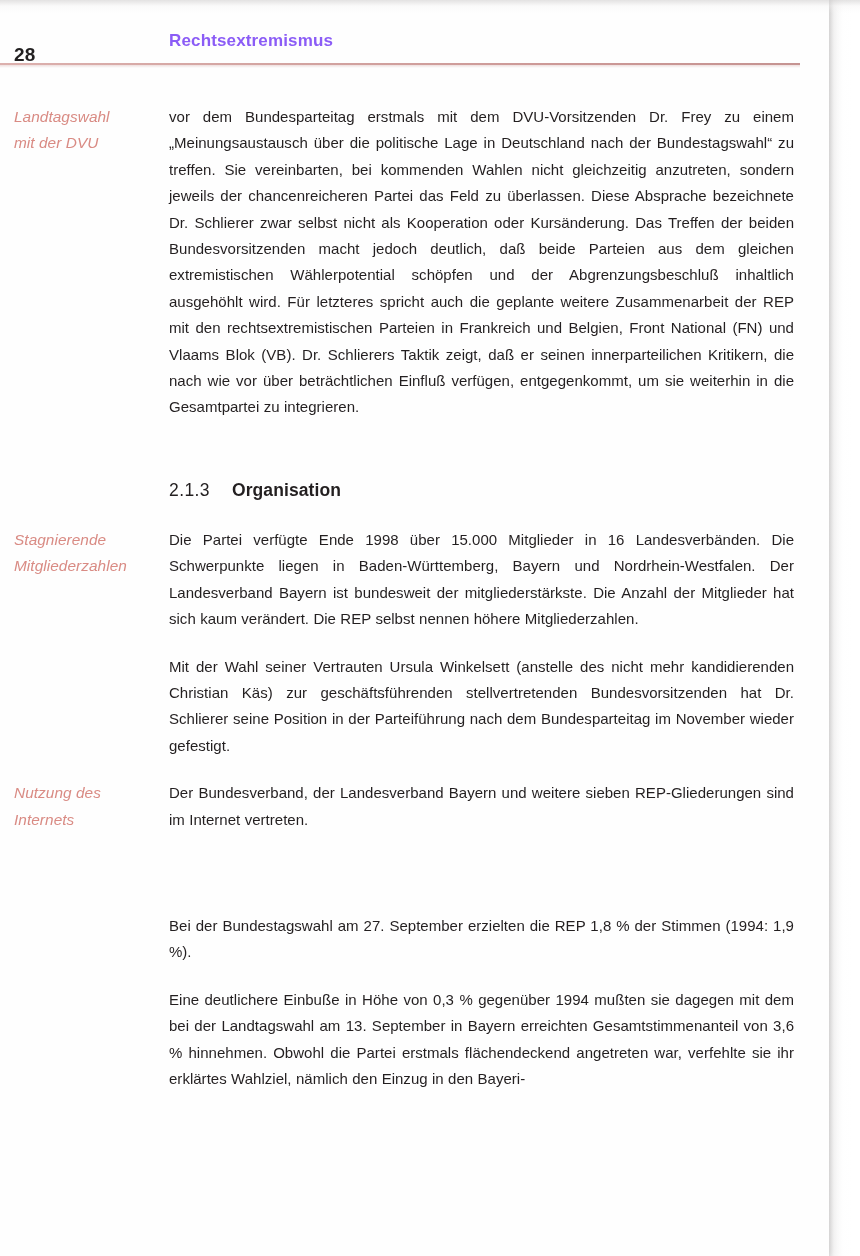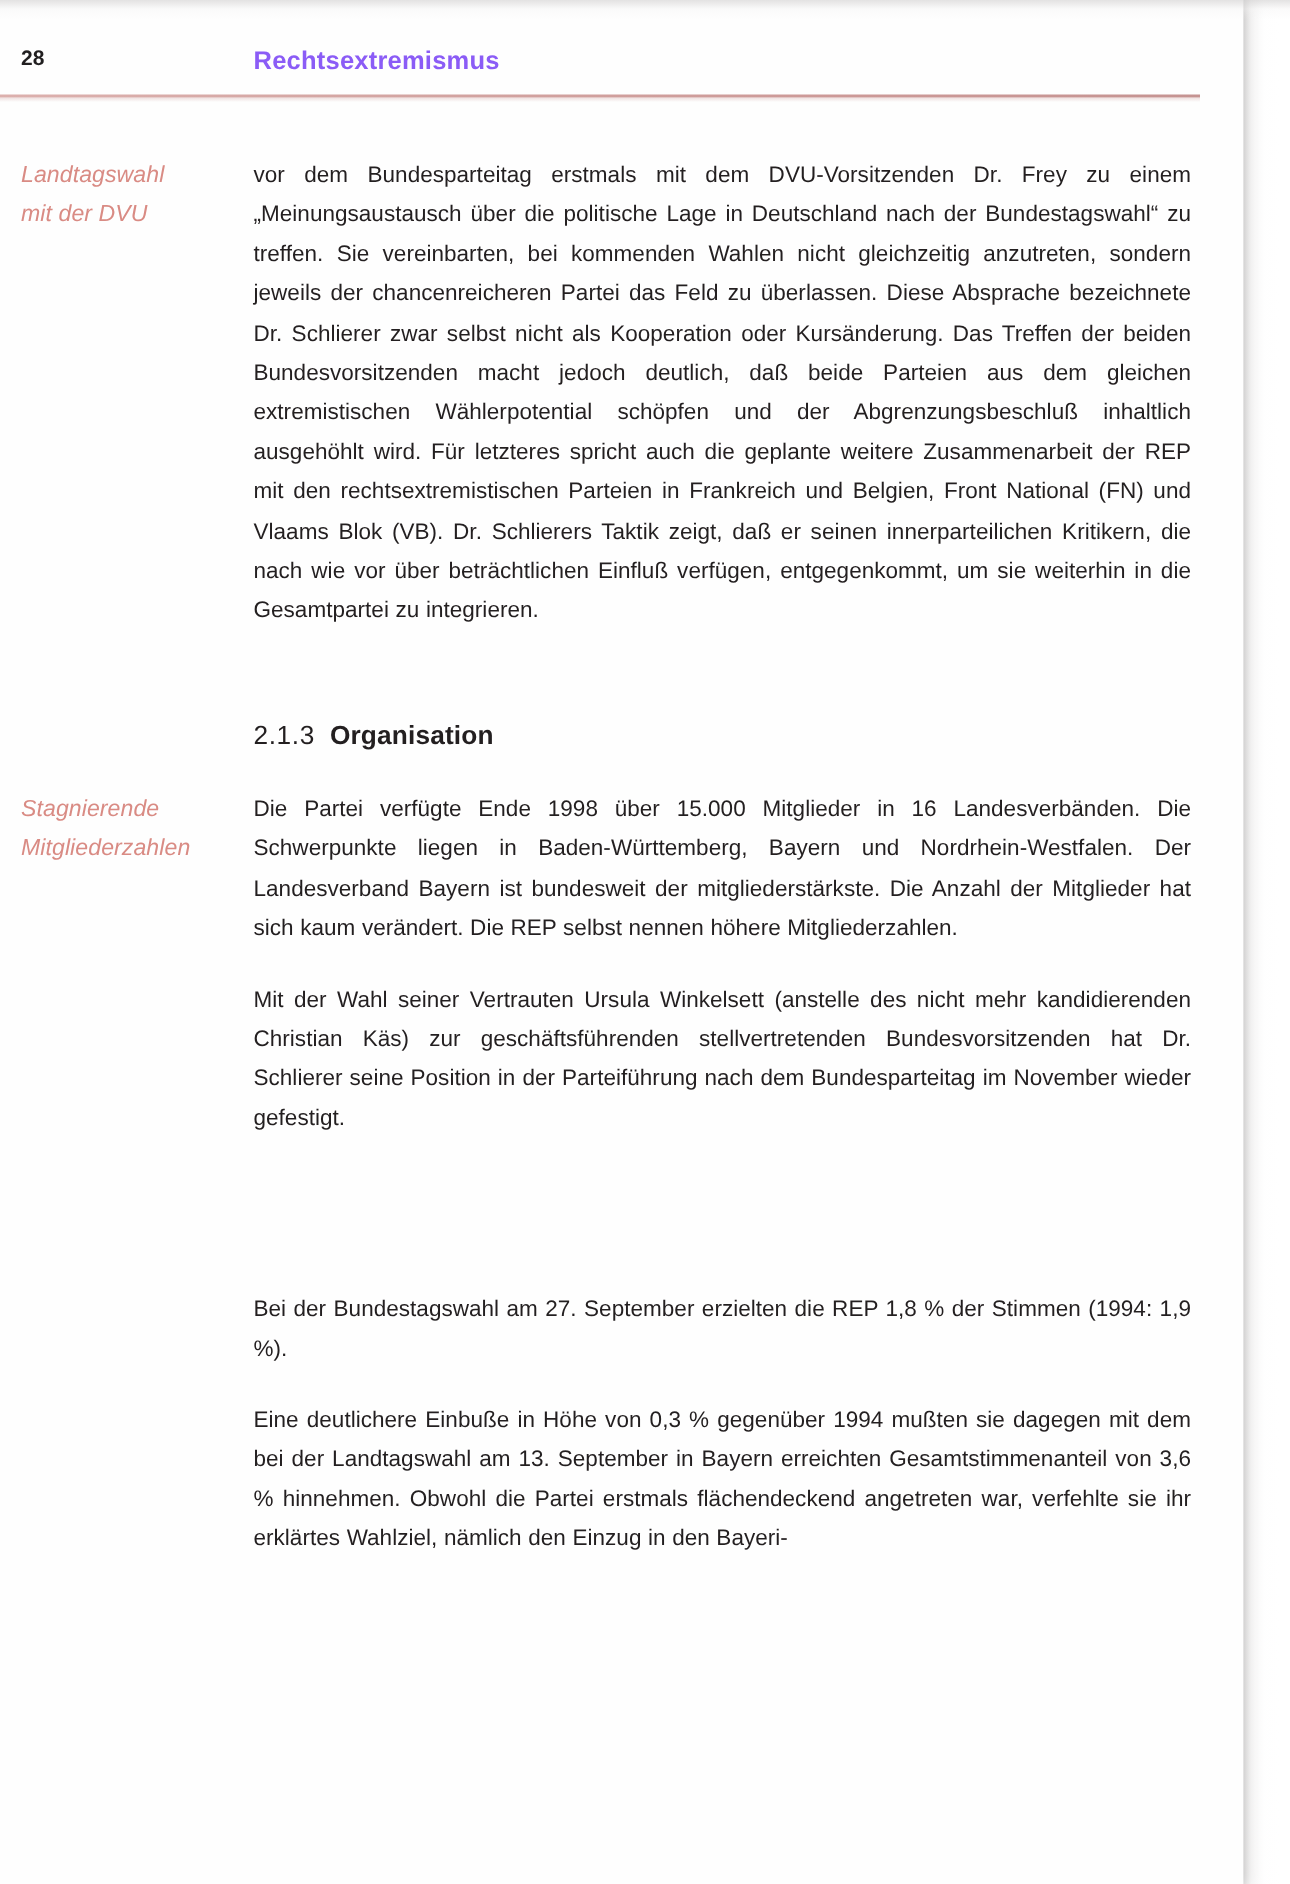--- a/index.html
+++ b/index.html
@@ -56,22 +56,22 @@
   .header {
     position: absolute;
     left: 0;
     top: 30px;
     width: 798px;
     height: 34px;
   }
   .folio {
     position: absolute;
     left: 14px;
-    top: 0;
-    font-size: 14px;
+    top: 14px;
+    font-size: 19px;
     font-weight: bold;
     color: #211f20;
     letter-spacing: 0.1px;
   }
   .running-title {
     position: absolute;
     left: 169px;
     top: 1px;
     font-size: 17px;
     font-weight: bold;
@@ -150,21 +150,21 @@
     font-size: 17.5px;
     line-height: 26px;
     color: #231f20;
   }
   .heading .num {
     font-weight: normal;
     letter-spacing: 0.4px;
   }
   .heading .title {
     font-weight: bold;
-    margin-left: 10px;
+    margin-left: 22px;
     letter-spacing: 0.1px;
   }
 
   .gap-heading-top   { height: 56px; }
   .gap-heading-bot   { height: 24px; }
   .gap-block         { height: 21px; }
 </style>
 </head>
 <body>
 
@@ -205,20 +205,29 @@
         <div>Mitgliederzahlen</div>
       </div>
       <div class="body last-line-natural">
         <p class="para">Die Partei verfügte Ende 1998 über 15.000 Mitglieder in 16 Landesverbänden. Die Schwerpunkte liegen in Baden-Württemberg, Bayern und Nordrhein-Westfalen. Der Landesverband Bayern ist bundesweit der mitgliederstärkste. Die Anzahl der Mitglieder hat sich kaum verändert. Die REP selbst nennen höhere Mitgliederzahlen.</p>
         <p class="para">Mit der Wahl seiner Vertrauten Ursula Winkelsett (anstelle des nicht mehr kandidierenden Christian Käs) zur geschäftsführenden stellvertretenden Bundesvorsitzenden hat Dr. Schlierer seine Position in der Partei­führung nach dem Bundesparteitag im November wieder gefestigt.</p>
       </div>
     </div>
 
     <div class="gap-block"></div>
 
+    <div class="block">
+      <div class="marginalia">
+        <div>Nutzung des</div>
+        <div>Internets</div>
+      </div>
+      <div class="body last-line-natural">
+        <p class="para">Der Bundesverband, der Landesverband Bayern und weitere sieben REP-Gliederungen sind im Internet vertreten.</p>
+      </div>
+    </div>
 
     <div class="gap-heading-top"></div>
     <div class="gap-heading-bot"></div>
 
     <div class="block">
       <div class="body last-line-natural">
         <p class="para">Bei der Bundestagswahl am 27. September erzielten die REP 1,8 % der Stimmen (1994: 1,9 %).</p>
         <p class="para force-justify-all">Eine deutlichere Einbuße in Höhe von 0,3 % gegenüber 1994 mußten sie dagegen mit dem bei der Landtagswahl am 13. September in Bayern erreichten Gesamtstimmenanteil von 3,6 % hinnehmen. Obwohl die Partei erstmals flächendeckend angetreten war, verfehlte sie ihr erklärtes Wahlziel, nämlich den Einzug in den Bayeri-</p>
       </div>
     </div>

